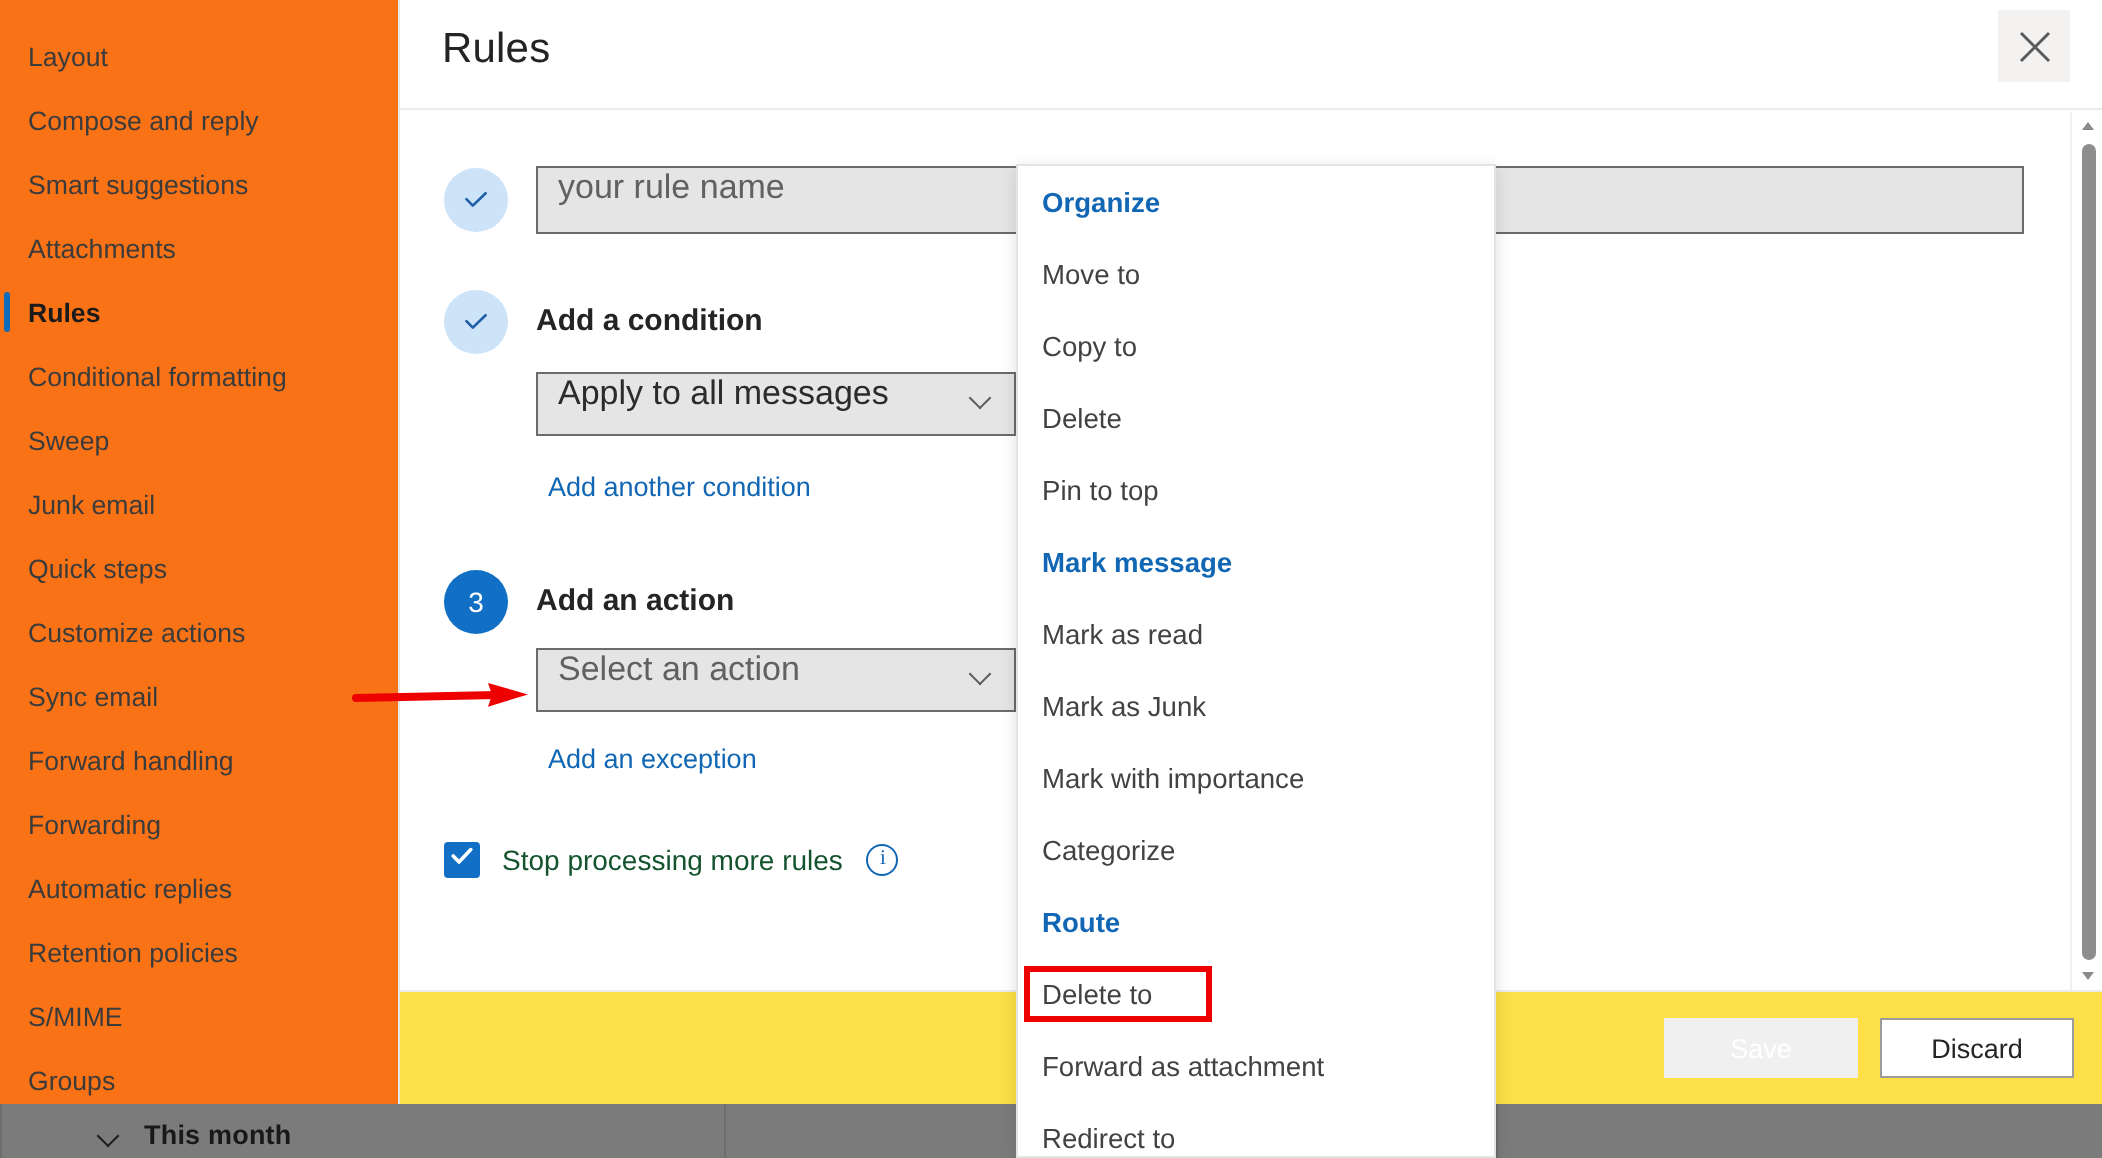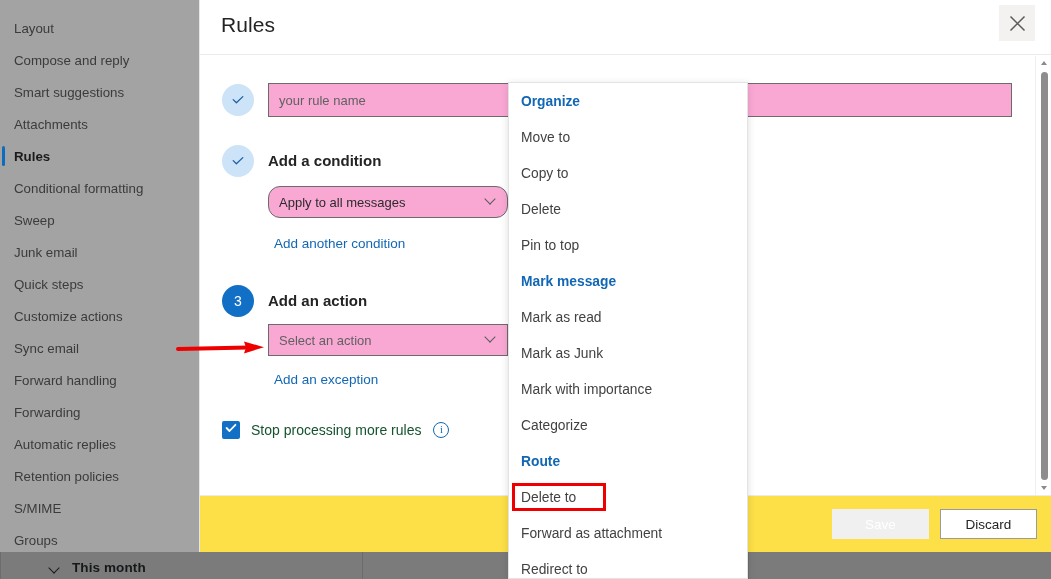--- a/index.html
+++ b/index.html
@@ -51,21 +51,21 @@
   }
   .backdrop-div1 { position:absolute; left:362px; top:552px; width:1px; height:27px; background:#6d6d6d; }
   .backdrop-div2 { position:absolute; left:748px; top:552px; width:1px; height:27px; background:#6d6d6d; }
   .backdrop-div3 { position:absolute; left:0px;  top:552px; width:1px; height:27px; background:#6d6d6d; }
 
   
   .sidebar {
     position: absolute;
     left: 0; top: 0;
     width: 200px; height: 552px;
-    background: #a3a3a3;
+    background: #f97316;
     border-right: 1px solid #e6e6e6;
     padding-top: 12px;
     overflow: hidden;
   }
   .nav-item {
     position: relative;
     height: 32px;
     display: flex; align-items: center;
     padding-left: 14px;
     font-size: 13.3px;
@@ -173,24 +173,24 @@
   .field-label {
     position: absolute;
     font-size: 15px;
     color: #242424;
     font-weight: bold;
   }
 
   .txtbox {
     position: absolute;
     border: 1px solid #6b6b6b;
-    background: #f9a8d4;
-    display: flex; align-items: center;
+    background: #e5e5e5;
+    display: flex; align-items: flex-start;
     padding: 0 10px;
-    font-size: 13px;
+    font-size: 17px;
     color: #616161;
   }
   .txtbox.value { color: #2b2b2b; }
   .chev {
     position: absolute;
     right: 10px; top: 50%;
     width: 11px; height: 11px;
     margin-top: -7px;
   }
   .chev::after {
@@ -410,21 +410,21 @@
       </div>
 
       <div class="step done" style="top:89px;">
         <span>
           <svg width="16" height="16" viewBox="0 0 16 16">
             <path d="M3.2 7.6 L6.4 10.8 L12.8 4.6" stroke="#1f5fa8" stroke-width="1.3" fill="none" stroke-linecap="round" stroke-linejoin="round"></path>
           </svg>
         </span>
       </div>
       <div class="field-label" style="left:68px; top:96px;">Add a condition</div>
-      <div class="txtbox value" style="left:68px; top:130px; width:240px; height:32px;border-radius:12px;">
+      <div class="txtbox value" style="left:68px; top:130px; width:240px; height:32px;">
         <span>Apply to all messages</span>
         <span class="chev"></span>
       </div>
       <div class="link" style="left:74px; top:180px;">Add another condition</div>
 
       <div class="step active" style="top:229px;">
         <span class="step-num">3</span>
       </div>
       <div class="field-label" style="left:68px; top:236px;">Add an action</div>
       <div class="txtbox" style="left:68px; top:268px; width:240px; height:32px;">

